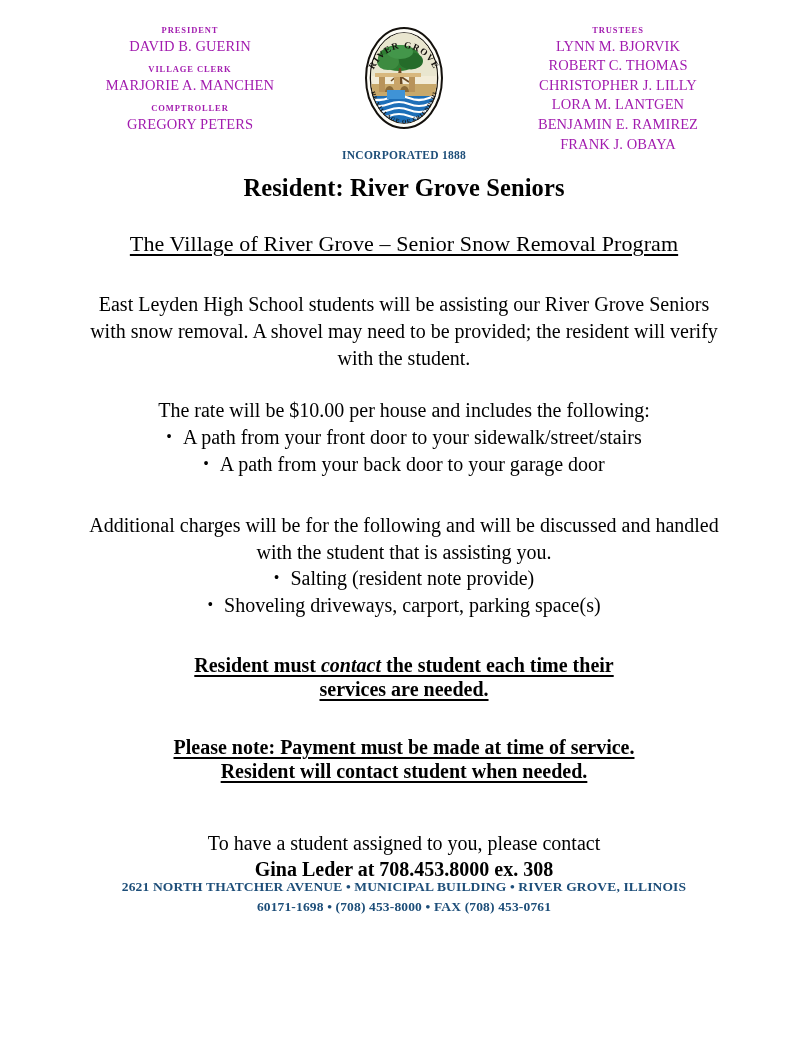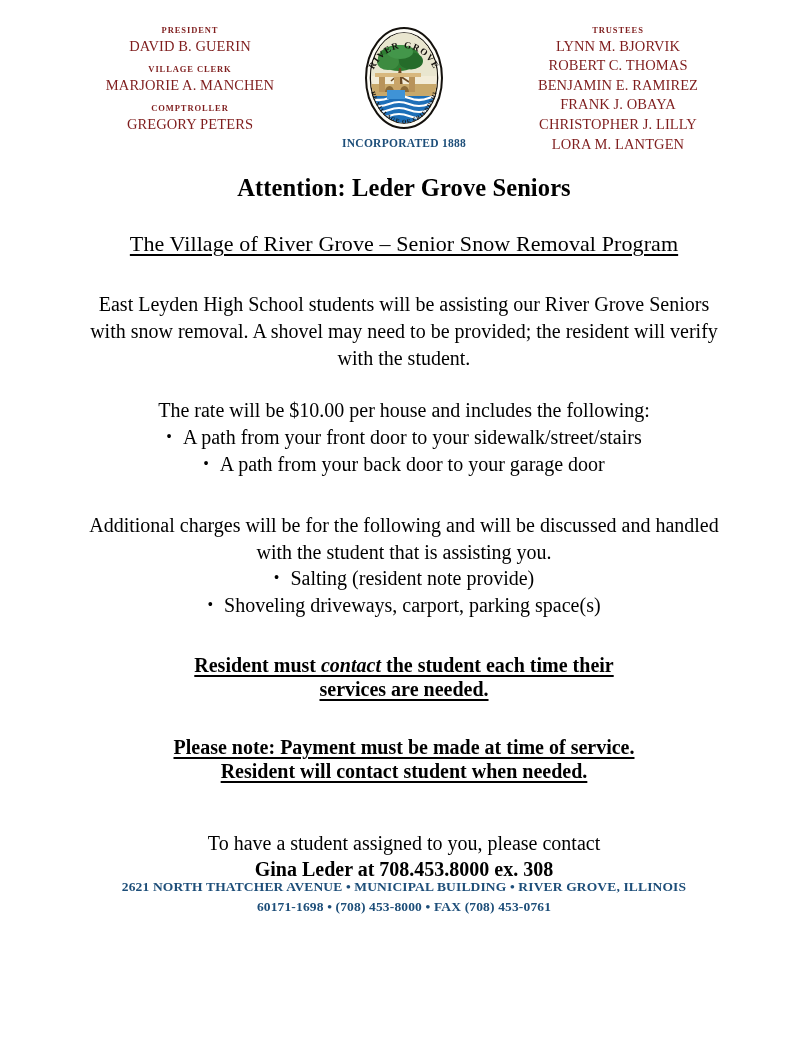--- a/index.html
+++ b/index.html
@@ -22,21 +22,21 @@
     align-items: flex-start;
     justify-content: center;
     padding-top: 26px;
     height: 128px;
     box-sizing: border-box;
   }
 
   .officials-col {
     width: 270px;
     text-align: center;
-    color: #7f1d1d;
+    color: #a21caf;
     font-family: "Liberation Serif", "DejaVu Serif", serif;
   }
   .officials-col.left { padding-right: 4px; }
   .officials-col.right { padding-left: 4px; }
 
   .office-title {
     font-size: 8.5px;
     font-weight: bold;
     letter-spacing: 0.9px;
     line-height: 1.05;
@@ -58,21 +58,21 @@
     width: 150px;
     text-align: center;
     padding-top: 0px;
   }
   .seal-svg { display: block; margin: 0 auto; }
   .incorporated {
     color: #1d4e79;
     font-size: 11.5px;
     font-weight: bold;
     letter-spacing: 0.25px;
-    margin-top: 7px;
+    margin-top: 19px;
     white-space: nowrap;
   }
 
   
   .doc-body {
     width: 640px;
     margin: 0 auto;
     text-align: center;
   }
 
@@ -219,34 +219,34 @@
     <div class="incorporated">INCORPORATED 1888</div>
   </div>
 
   <div class="officials-col right">
     <div class="office-title">TRUSTEES</div>
     <div class="trustee-group">
       <div class="official-name">LYNN M. BJORVIK</div>
       <div class="official-name">ROBERT C. THOMAS</div>
     </div>
     <div class="trustee-group">
+      <div class="official-name">CHRISTOPHER J. LILLY</div>
+      <div class="official-name">LORA M. LANTGEN</div>
+    </div>
+    <div class="trustee-group">
       <div class="official-name">BENJAMIN E. RAMIREZ</div>
       <div class="official-name">FRANK J. OBAYA</div>
     </div>
-    <div class="trustee-group">
-      <div class="official-name">CHRISTOPHER J. LILLY</div>
-      <div class="official-name">LORA M. LANTGEN</div>
-    </div>
   </div>
 
 </div>
 
 <div class="doc-body">
 
-  <div class="headline">Attention: Leder Grove Seniors</div>
+  <div class="headline">Resident: River Grove Seniors</div>
 
   <div class="subhead">The Village of River Grove – Senior Snow Removal Program</div>
 
   <div class="para">East Leyden High School students will be assisting our River Grove Seniors with snow removal. A shovel may need to be provided; the resident will verify with the student.</div>
 
   <div class="para tight">
     <div>The rate will be $10.00 per house and includes the following:</div>
     <div class="bullet-line"><span class="dot">•</span><span>A path from your front door to your sidewalk/street/stairs</span></div>
     <div class="bullet-line"><span class="dot">•</span><span>A path from your back door to your garage door</span></div>
   </div>

